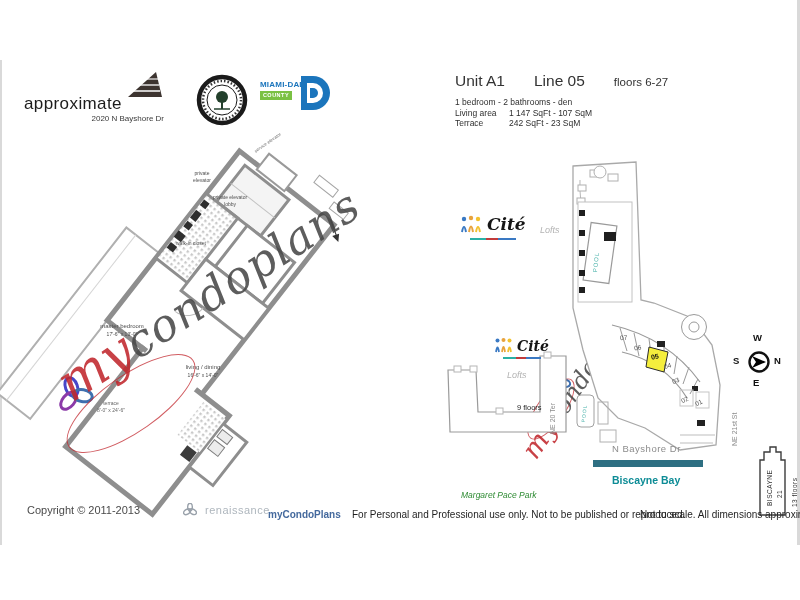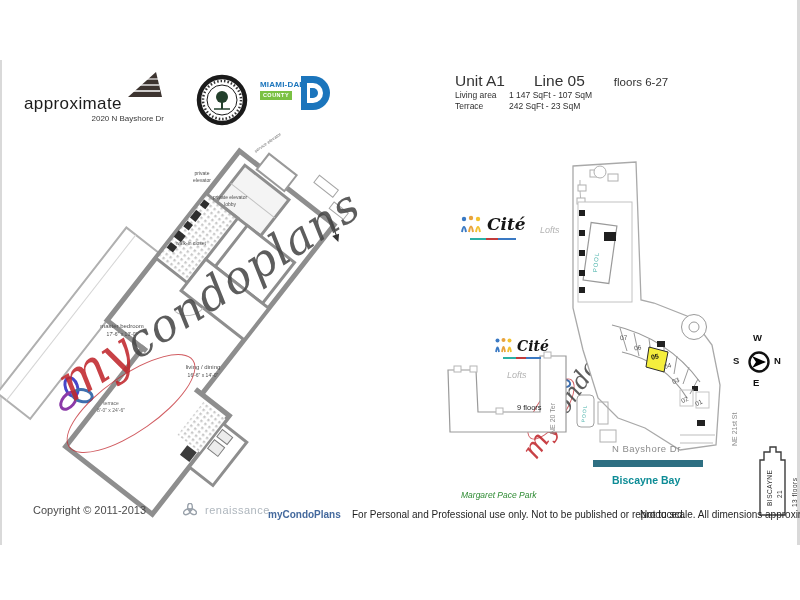--- a/index.html
+++ b/index.html
@@ -47,21 +47,21 @@
   .wm .rest{color:#474747;}
   #wm-left{left:62px;top:358px;transform:rotate(-33deg);}
   #wm-left .my{font-size:52px;}
   #wm-left .rest{font-size:45px;letter-spacing:1px;}
   #wm-right{left:528px;top:440px;transform:rotate(-56deg);}
   #wm-right .my{font-size:27px;}
   #wm-right .rest{font-size:24px;}
   .redloop{position:absolute;border:1.5px solid #c1272d;border-radius:50%;opacity:.75;}
   
   .foot{position:absolute;font-size:10px;color:#1f1f1f;white-space:nowrap;}
-  #copyright{left:33px;top:504px;font-size:11px;color:#4a4a4a;}
+  #copyright{left:27px;top:504px;font-size:11px;color:#4a4a4a;}
   #renai{left:183px;top:503px;display:flex;align-items:center;gap:8px;}
   #renai span{font-size:11px;color:#aeb6bd;letter-spacing:.5px;}
   #mcp{left:268px;top:509px;font-size:10px;font-weight:bold;color:#44699d;}
   #usage{left:352px;top:509px;}
   #note{left:640px;top:509px;}
 </style>
 </head>
 <body>
 
 <div id="page">
@@ -95,20 +95,21 @@
     <path d="M7,9 h6 a10,10 0 0 1 0,20 h-6 z" fill="#fff"></path>
     <path d="M10,14 h3 a5,5 0 0 1 0,10 h-3 z" fill="#1b75bc"></path>
   </svg>
 
   <div class="abs" id="unitinfo">
     <div class="row1">
       <span class="big">Unit A1</span>
       <span class="big">Line 05</span>
       <span class="mid">floors 6-27</span>
     </div>
+    <div class="desc">1 bedroom - 2 bathrooms - den</div>
     <div class="tr">
       <span class="tl">Living area</span>
       <span>1 147 SqFt - 107 SqM</span>
     </div>
     <div class="tr">
       <span class="tl">Terrace</span>
       <span>242 SqFt -  23 SqM</span>
     </div>
   </div>
 

